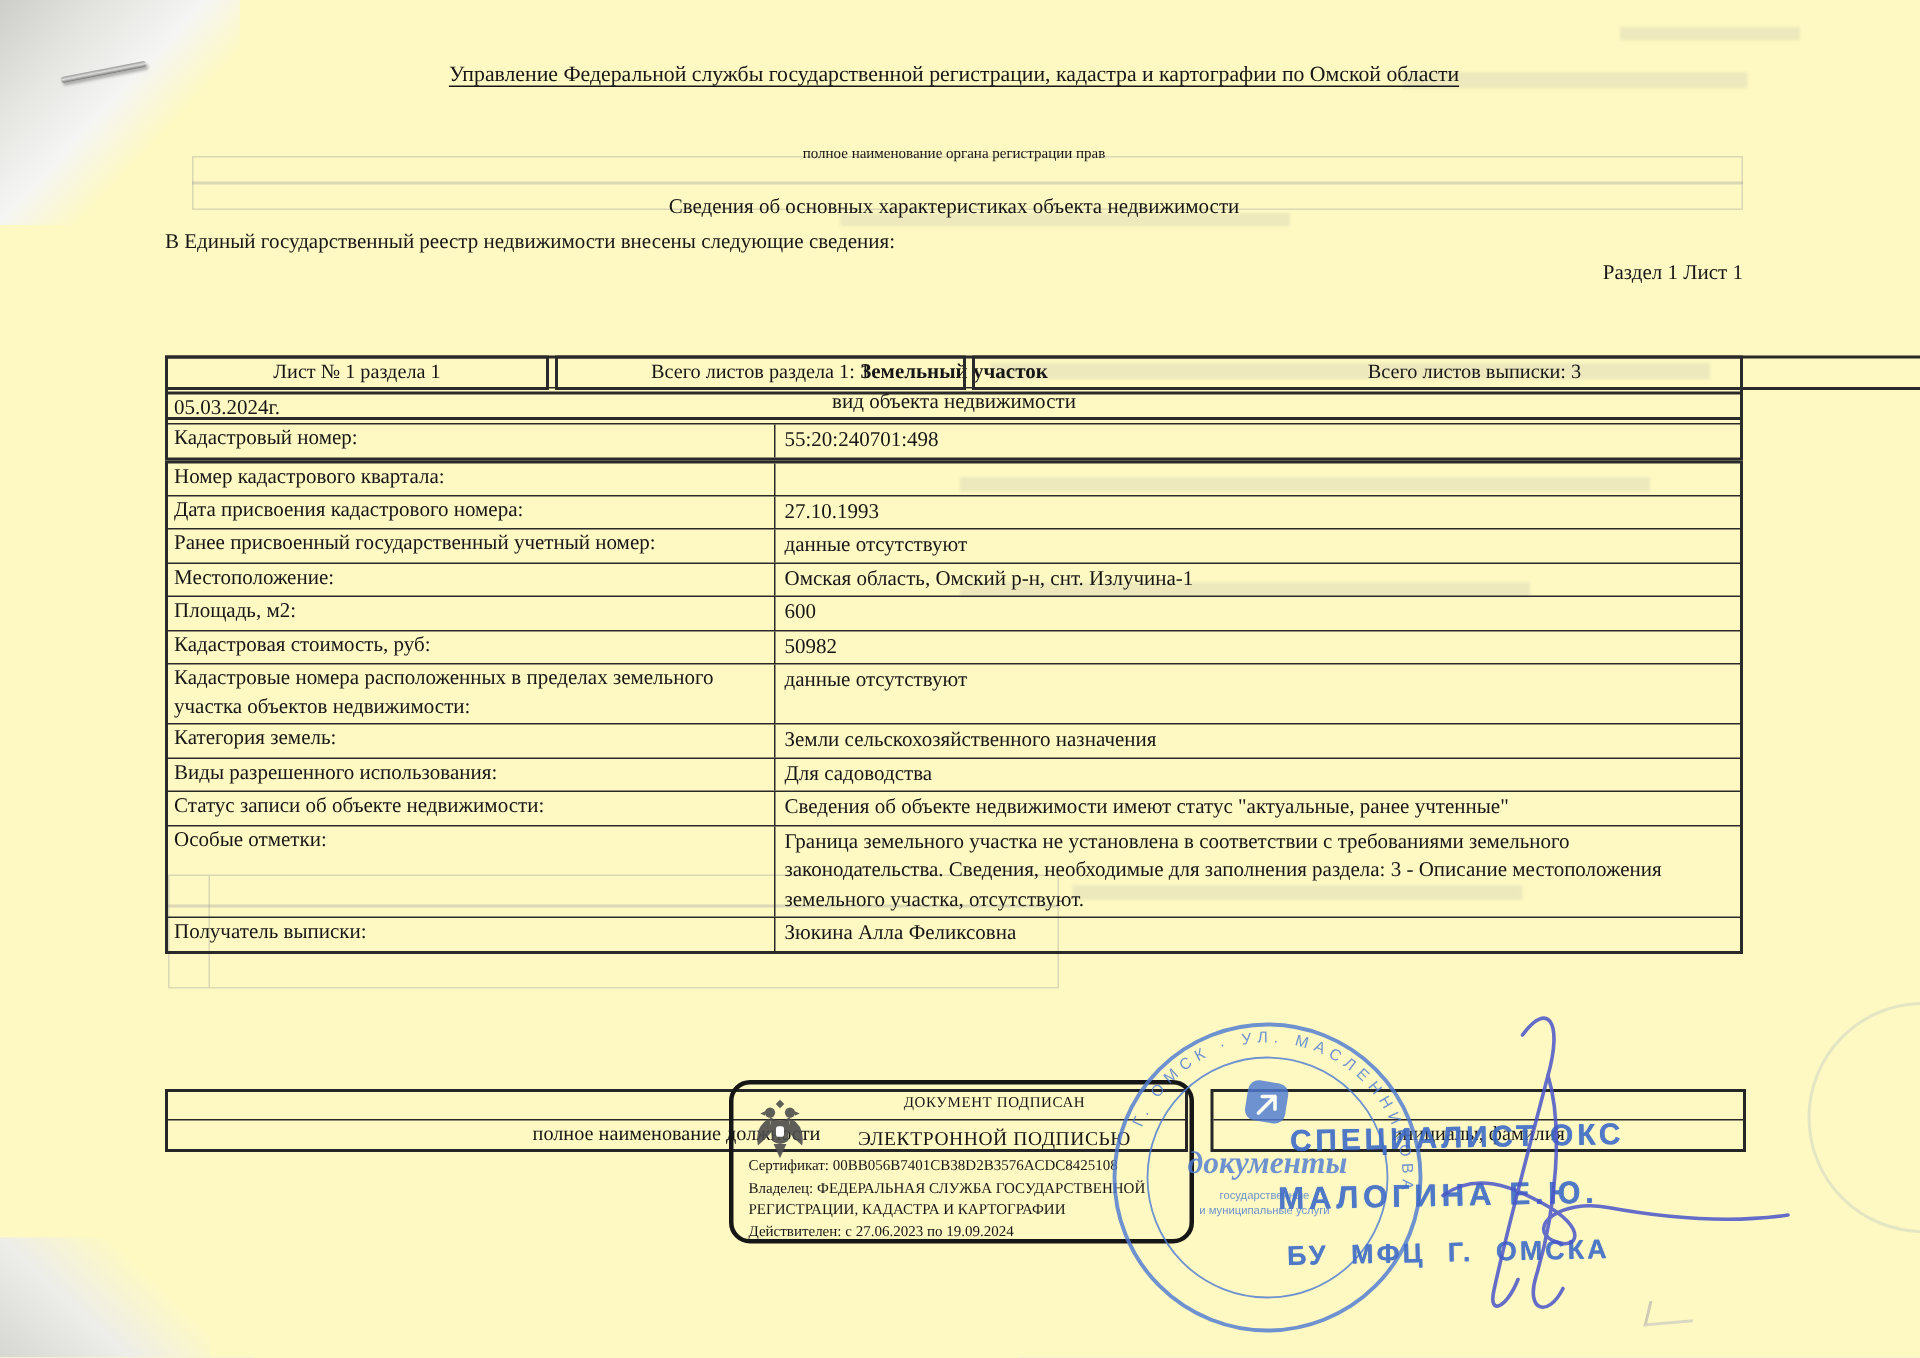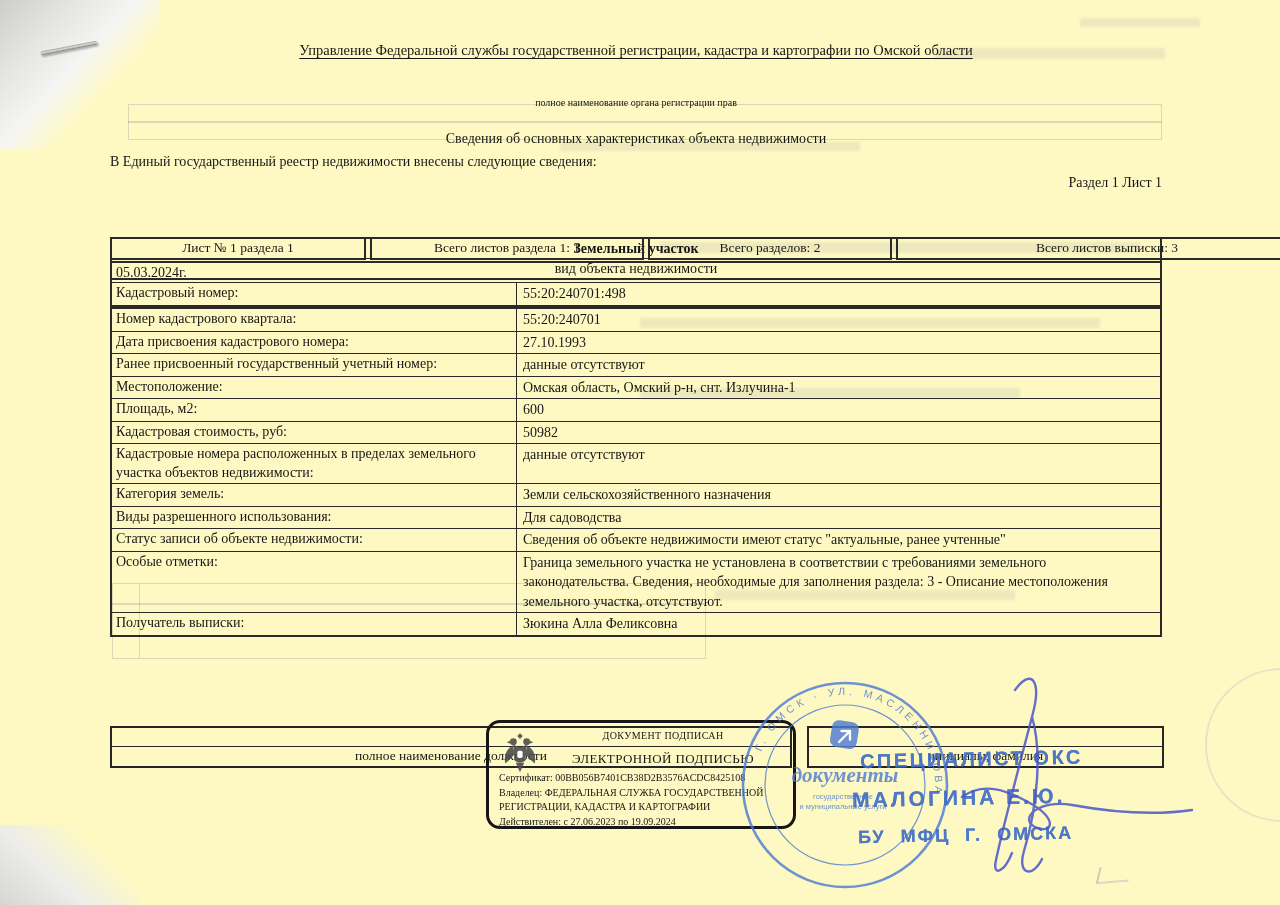--- a/index.html
+++ b/index.html
@@ -100,36 +100,34 @@
   <div class="hdr-sheet">Раздел 1 Лист 1</div>
 
   <div class="tbl" id="block-a">
     <div class="trow c b">Земельный участок</div>
     <div class="trow c">вид объекта недвижимости</div>
   </div>
 
   <div id="block-b">
     <div class="cell c1">Лист № 1 раздела 1</div>
     <div class="cell c2">Всего листов раздела 1: 1</div>
-    <div class="cell c3">Всего разделов: 2</div>
     <div class="cell c4">Всего листов выписки: 3</div>
   </div>
 
   <div class="tbl" id="block-c">
     <div class="trow">05.03.2024г.</div>
     <div class="trow kv">
       <div class="lbl">Кадастровый номер:</div>
       <div class="val">55:20:240701:498</div>
     </div>
   </div>
 
   <div class="tbl" id="block-d">
     <div class="trow kv">
       <div class="lbl">Номер кадастрового квартала:</div>
-      <div class="val">55:20:240701</div>
     </div>
 
     <div class="trow kv">
       <div class="lbl">Дата присвоения кадастрового номера:</div>
       <div class="val">27.10.1993</div>
     </div>
 
     <div class="trow kv">
       <div class="lbl">Ранее присвоенный государственный учетный номер:</div>
       <div class="val">данные отсутствуют</div>

